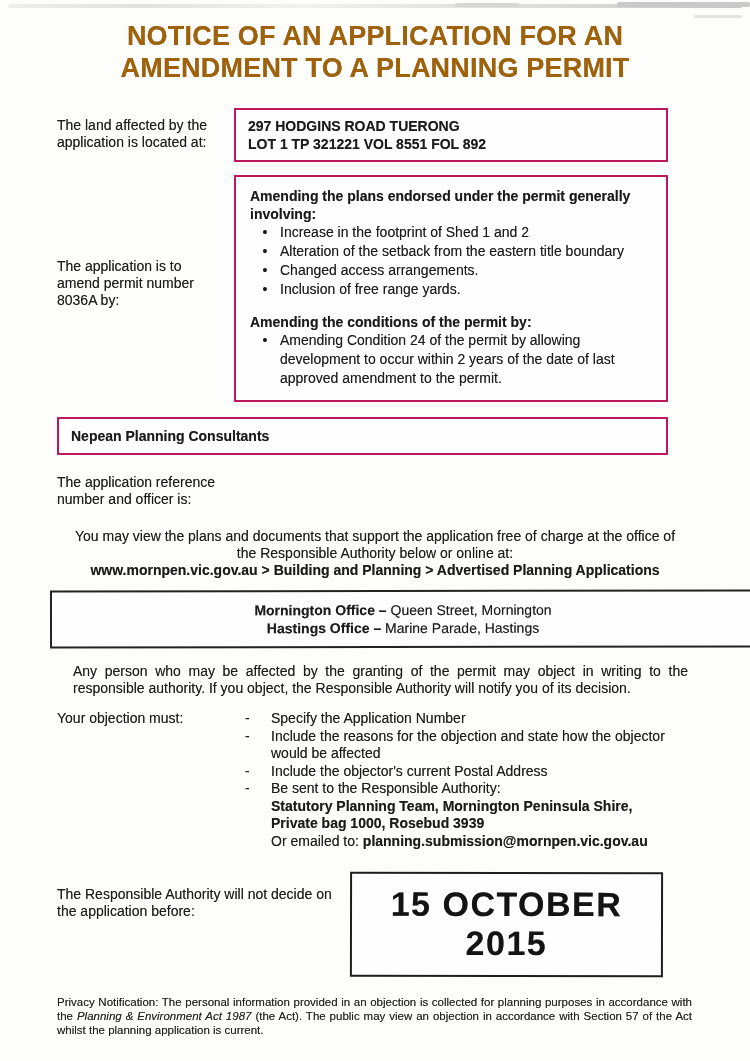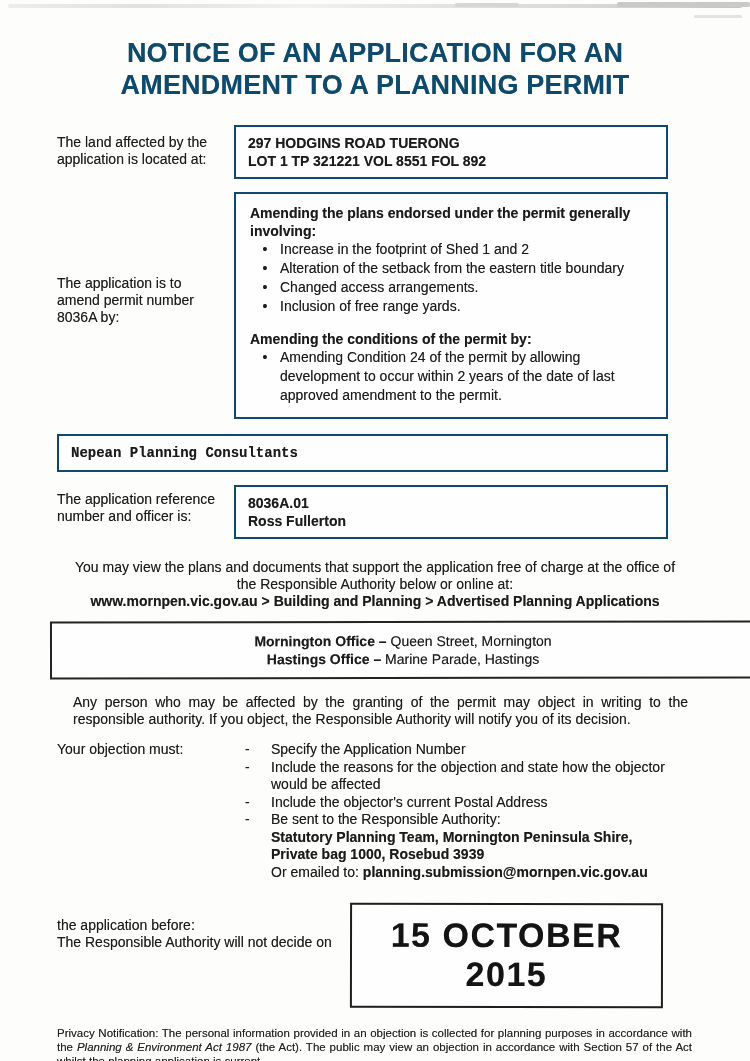--- a/index.html
+++ b/index.html
@@ -11,45 +11,45 @@
     text-shadow:0 0 0.4px rgba(20,20,20,0.5);
   }
   
   .scan-streak { position:absolute; border-radius:2px; }
   .streak-main { top:4px; left:8px; width:734px; height:4px;
     background:linear-gradient(90deg,#ededed,#e1e1e1 18%,#f1f1f1 40%,#e4e4e4 58%,#dadada 76%,#cfcfcf 90%,#c3c3c3); }
   .streak-mid { top:3px; left:455px; width:64px; height:4px; background:#d6d6d6; }
   .streak-right { top:2px; left:617px; width:133px; height:5px; background:#c9c9c9; }
   .streak-smudge { top:15px; left:694px; width:48px; height:3px; background:#e3e3e3; }
 
-  .title { margin:37px 40px 0; text-align:center; font-weight:bold;
-    font-size:27px; line-height:32px; letter-spacing:0.2px; color:#0c4a6e; }
+  .title { margin:20px 40px 0; text-align:center; font-weight:bold;
+    font-size:27px; line-height:32px; letter-spacing:0.2px; color:#a16207; }
 
   .row { display:flex; margin:0 82px 0 57px; }
   .label-col { flex:0 0 171px; font-size:14px; line-height:17px; padding-right:6px; }
-  .box { flex:1; border:2px solid #0c4a6e; box-sizing:border-box;
+  .box { flex:1; border:2px solid #be185d; box-sizing:border-box;
          padding:7px 12px; font-size:14px; line-height:18px; background:#fefefe; }
   .vline { display:block; }
   .bold { font-weight:bold; }
 
   .row-land { margin-top:24px; }
   .row-land .label-col { padding-top:9px; }
 
   .row-amend { margin-top:13px; }
   .row-amend .label-col { padding-top:83px; }
   .row-amend .box { padding:10px 14px 12px; }
   .box-heading { font-weight:bold; line-height:18px; }
   .bullet-row { display:flex; line-height:19px; }
   .bullet-dot { flex:0 0 30px; text-align:center; }
   .bullet-text { flex:1; }
   .cond-heading { margin-top:14px; }
 
   .row-applicant { margin-top:15px; }
   .row-applicant .label-col { padding-top:11px; }
-  .row-applicant .box { padding:8px 12px;font-family:Liberation Mono, monospace; }
+  .row-applicant .box { padding:8px 12px; }
 
   .row-ref { margin-top:13px; }
   .row-ref .label-col { padding-top:6px; }
 
   .view-info { margin:20px 30px 0; text-align:center; font-size:14px; line-height:17px; }
   .view-path { font-weight:bold; }
 
   .office-box { margin:11px 0 0 50px; width:706px; box-sizing:border-box;
     border:2px solid #232323; text-align:center; font-size:14px; line-height:18px;
     padding:9px 10px; background:#fefefe; transform:rotate(-0.08deg); }
@@ -139,24 +139,20 @@
     <div class="box">
       <span class="vline bold">Nepean Planning Consultants</span>
     </div>
   </div>
 
   <div class="row row-ref">
     <div class="label-col">
       <span class="vline">The application reference</span>
       <span class="vline">number and officer is:</span>
     </div>
-    <div class="box">
-      <span class="vline bold">8036A.01</span>
-      <span class="vline bold">Ross Fullerton</span>
-    </div>
   </div>
 
   <div class="view-info">
     <span class="vline">You may view the plans and documents that support the application free of charge at the office of</span>
     <span class="vline">the Responsible Authority below or online at:</span>
     <span class="vline view-path">www.mornpen.vic.gov.au &gt; Building and Planning &gt; Advertised Planning Applications</span>
   </div>
 
   <div class="office-box">
     <div>
@@ -194,22 +190,22 @@
       <div class="auth-address">Private bag 1000, Rosebud 3939</div>
       <div class="email-line">
         <span>Or emailed to:</span>
         <span class="email">planning.submission@mornpen.vic.gov.au</span>
       </div>
     </div>
   </div>
 
   <div class="row-decision">
     <div class="decision-label">
+      <span class="vline">The Responsible Authority will not decide on</span>
       <span class="vline">the application before:</span>
-      <span class="vline">The Responsible Authority will not decide on</span>
     </div>
     <div class="date-box">
       <span>15 OCTOBER 2015</span>
     </div>
   </div>
 
   <p class="privacy">
     <span>Privacy Notification: The personal information provided in an objection is collected for planning purposes in accordance with the </span><span class="act">Planning &amp; Environment Act 1987</span><span> (the Act). The public may view an objection in accordance with Section 57 of the Act whilst the planning application is current.</span>
   </p>
 

